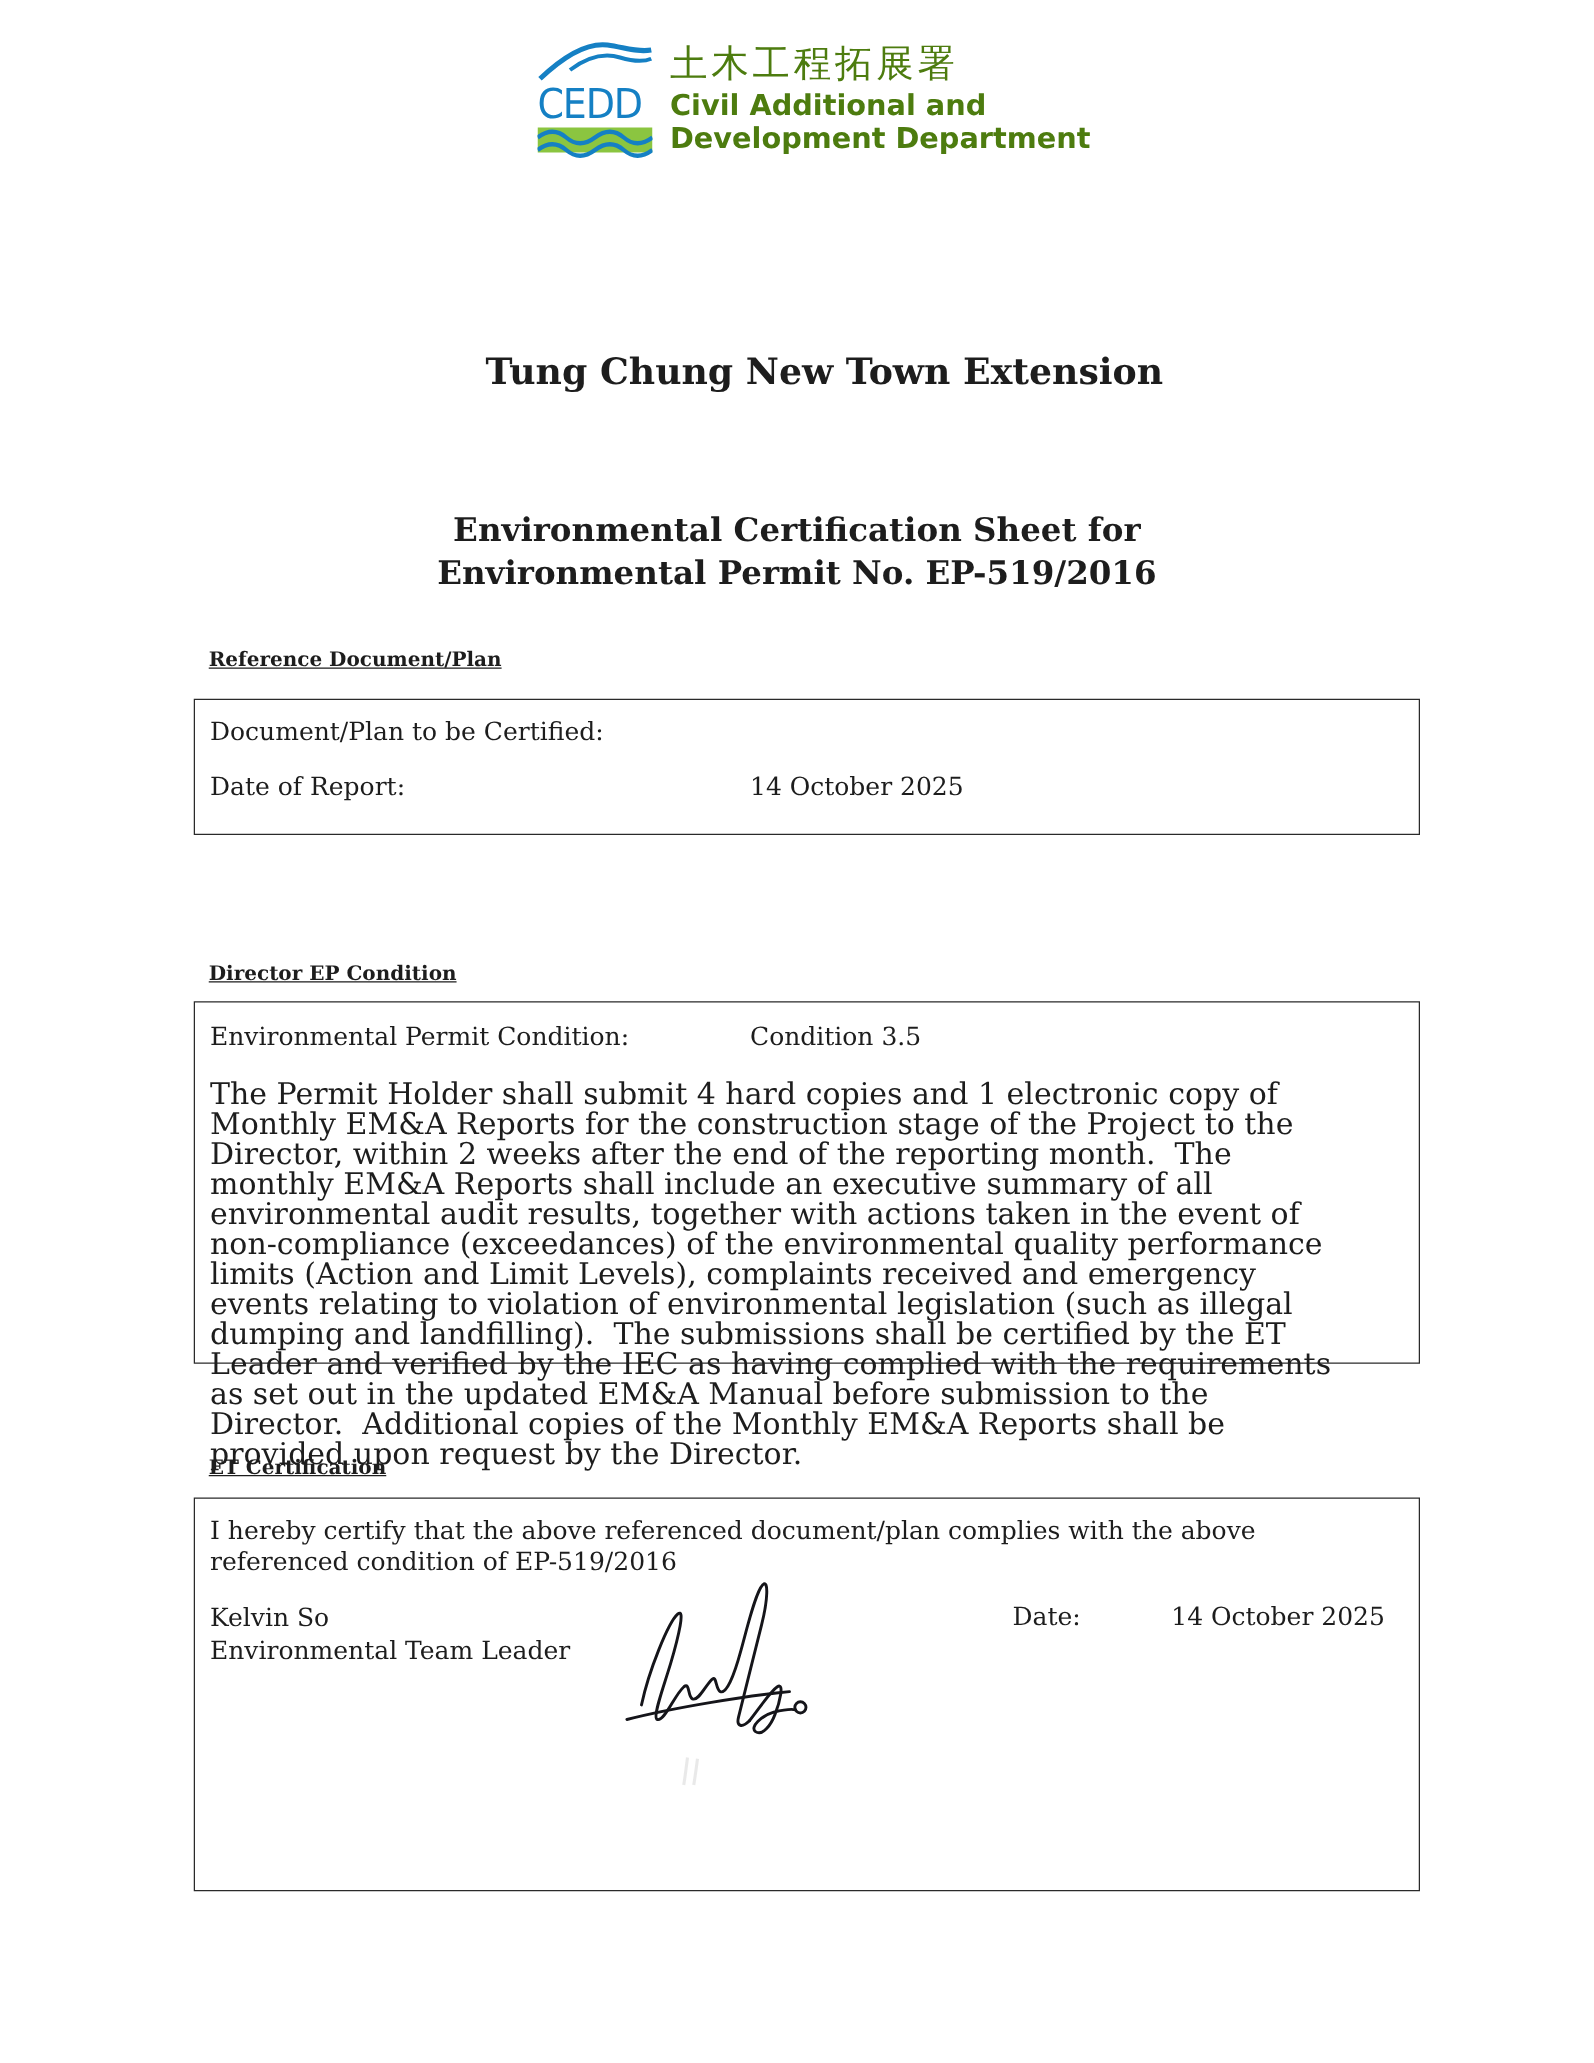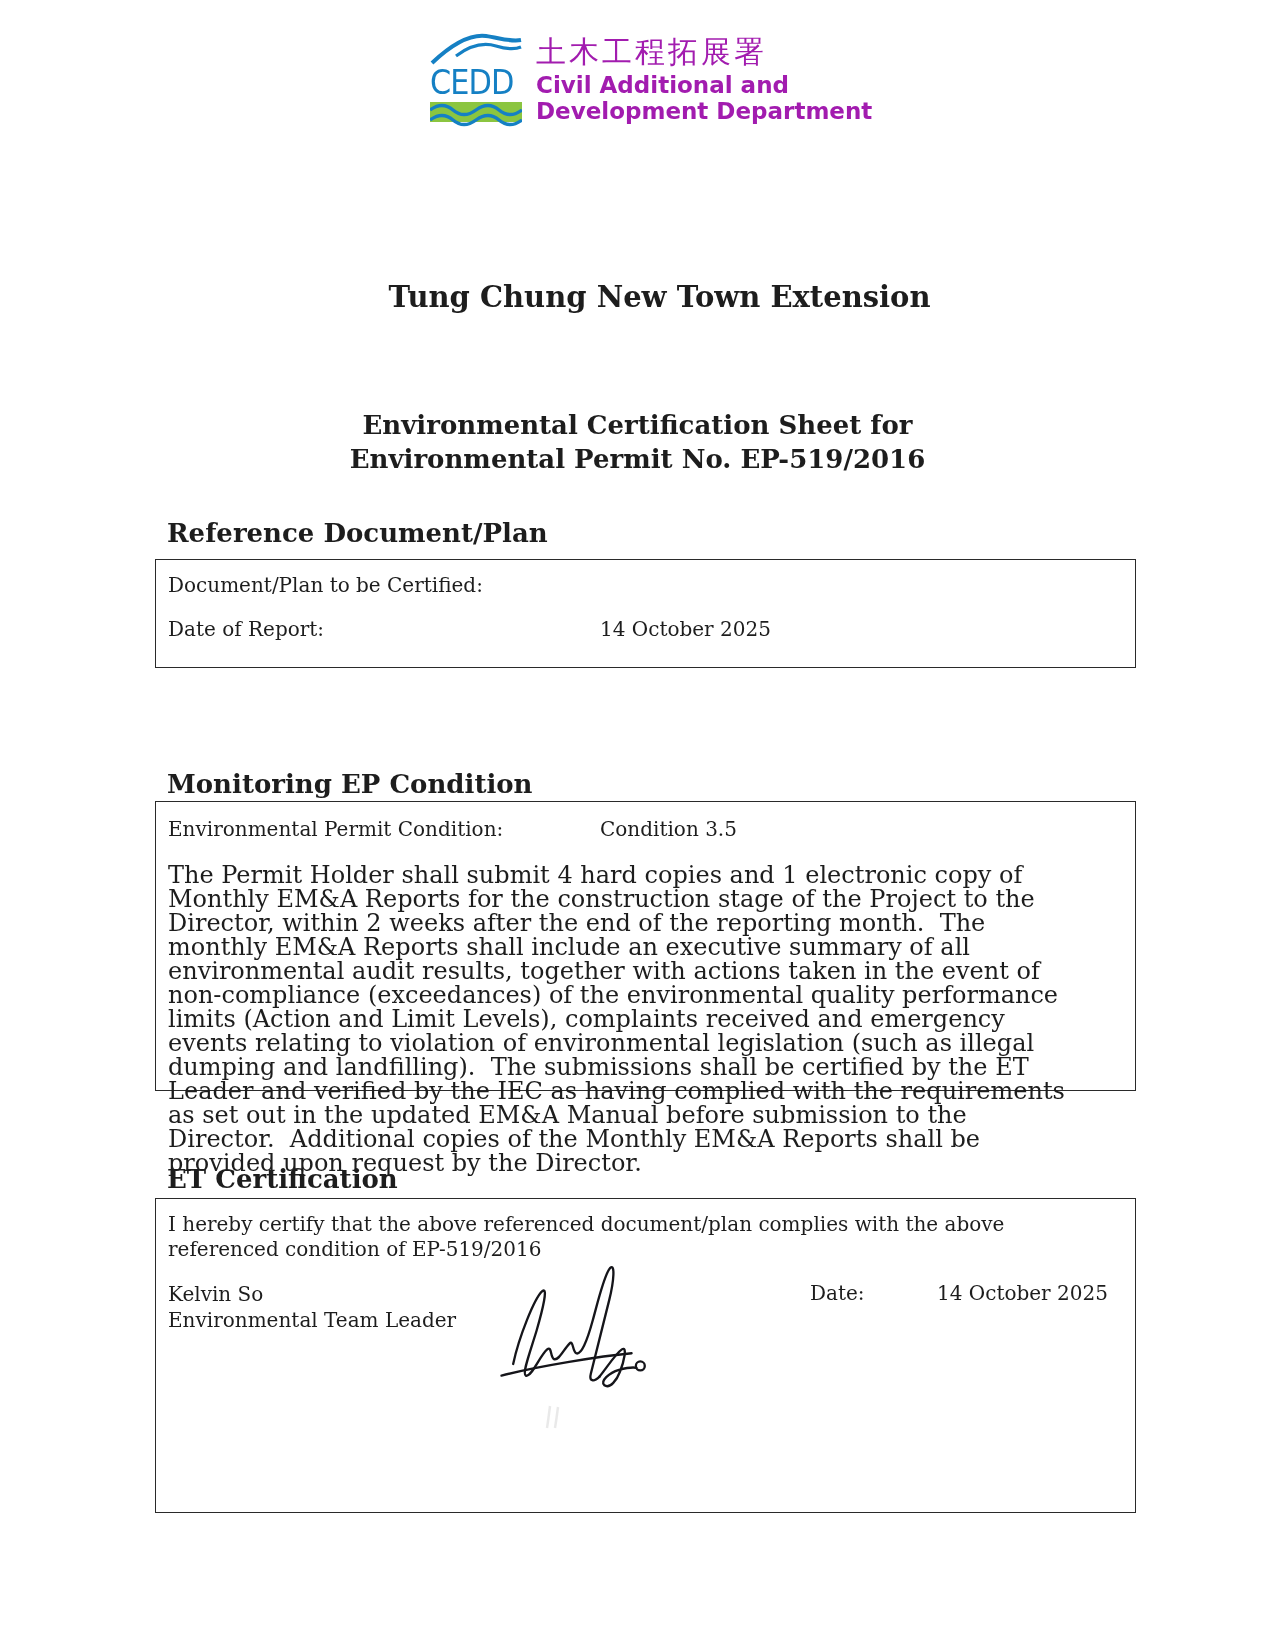--- a/index.html
+++ b/index.html
@@ -35,21 +35,21 @@
     position:absolute;left:0;top:280px;width:1275px;
     text-align:center;font-size:29px;font-weight:bold;margin-left:22px;
   }
   .cert-title{
     position:absolute;left:0;top:408px;width:1275px;
     text-align:center;font-size:26px;font-weight:bold;line-height:34px;
   }
   
   .sec-heading{
     position:absolute;left:167px;
-    font-size:26px;font-weight:bold;
+    font-size:16px;font-weight:bold;text-decoration:underline;
   }
   .box{
     position:absolute;left:155px;width:981px;
     border:1.5px solid #2a2a2a;background:#ffffff;box-sizing:border-box;
   }
   .row{display:flex;align-items:flex-start;}
   .row .lbl{width:432px;flex:0 0 432px;font-size:20px;line-height:24px;}
   .row .val{font-size:20px;line-height:24px;}
   .body-par{
     font-size:24px;line-height:24px;white-space:pre-wrap;
@@ -87,21 +87,21 @@
         <path d="M26 24 C 42 12, 56 11, 66 14 C 76 17, 84 18, 91 15" fill="none" stroke="#1580c4" stroke-width="3.2"></path>
       </svg>
       <div class="logo-acronym" style="color:#1580c4;">CEDD</div>
 
       <svg width="92" height="30" viewBox="0 0 92 30" style="top:68px;">
         <rect x="0" y="2" width="92" height="20" fill="#8bc540"></rect>
         <path d="M0 10 C 8 4, 16 4, 23 10 C 30 16, 38 16, 46 10 C 54 4, 62 4, 69 10 C 76 16, 84 16, 92 10" fill="none" stroke="#1580c4" stroke-width="3.4"></path>
         <path d="M0 20 C 8 14, 16 14, 23 20 C 30 26, 38 26, 46 20 C 54 14, 62 14, 69 20 C 76 26, 84 26, 92 20" fill="none" stroke="#1580c4" stroke-width="3.4"></path>
       </svg>
     </div>
-    <div class="logo-text" style="color:#a21caf;">
+    <div class="logo-text" style="color:#4d7c0f;">
       <div class="logo-cn">土木工程拓展署</div>
       <div class="logo-en">
         <div>Civil Additional and</div>
         <div>Development Department</div>
       </div>
     </div>
   </div>
 
   <div class="doc-title">Tung Chung New Town Extension</div>
 
@@ -115,21 +115,21 @@
   <div class="box" id="box-refdoc">
     <div class="row row1">
       <div class="lbl">Document/Plan to be Certified:</div>
     </div>
     <div class="row">
       <div class="lbl">Date of Report:</div>
       <div class="val">14 October 2025</div>
     </div>
   </div>
 
-  <div class="sec-heading" style="top:769px;">Monitoring EP Condition</div>
+  <div class="sec-heading" style="top:769px;">Director EP Condition</div>
 
   <div class="box" id="box-refcond">
     <div class="row">
       <div class="lbl">Environmental Permit Condition:</div>
       <div class="val">Condition 3.5</div>
     </div>
     <div class="body-par">The Permit Holder shall submit 4 hard copies and 1 electronic copy of Monthly EM&amp;A Reports for the construction stage of the Project to the Director, within 2 weeks after the end of the reporting month.  The monthly EM&amp;A Reports shall include an executive summary of all environmental audit results, together with actions taken in the event of non-compliance (exceedances) of the environmental quality performance limits (Action and Limit Levels), complaints received and emergency events relating to violation of environmental legislation (such as illegal dumping and landfilling).  The submissions shall be certified by the ET Leader and verified by the IEC as having complied with the requirements as set out in the updated EM&amp;A Manual before submission to the Director.  Additional copies of the Monthly EM&amp;A Reports shall be provided upon request by the Director.</div>
   </div>
 
   <div class="sec-heading" style="top:1164px;">ET Certification</div>

